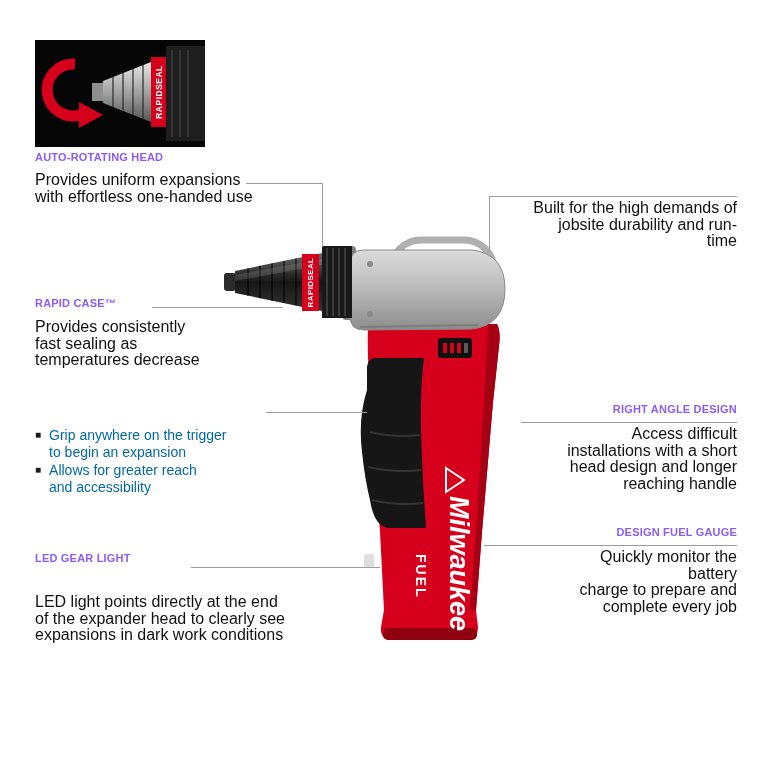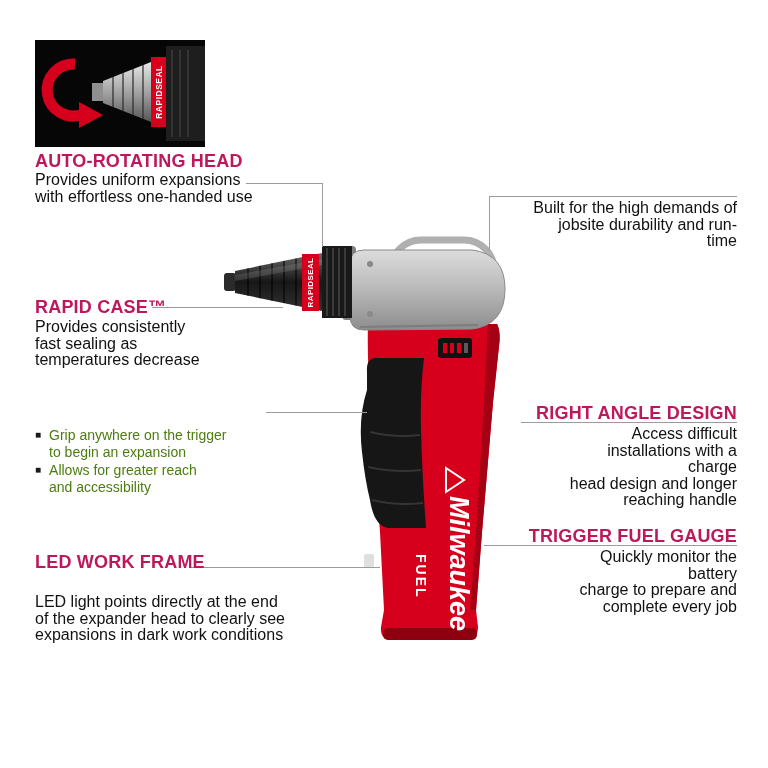--- a/index.html
+++ b/index.html
@@ -8,39 +8,39 @@
     width: 768px;
     height: 768px;
     background: #ffffff;
     overflow: hidden;
     font-family: "Liberation Sans", sans-serif;
     color: #0a0a0a;
   }
   .abs { position: absolute; }
   .callout-title {
     position: absolute;
-    font-size: 18px;
+    font-size: 11px;
     font-weight: bold;
     letter-spacing: 0.2px;
     white-space: pre-line;
-    color: #be185d;
+    color: #8b5cf6;
   }
   .callout-body {
     position: absolute;
     font-size: 16px;
     line-height: 16.5px;
     white-space: pre-line;
     color: #111;
   }
   .right { text-align: right; }
   .cline { position: absolute; background: #9b9b9b; }
   .bullets { position: absolute; }
   .bullet-row { display: flex; align-items: flex-start; margin-bottom: 2px; }
   .bmark { font-size: 10px; line-height: 16.5px; margin-right: 8px; color: #1a1a1a; }
-  .btext { font-size: 14px; line-height: 16.5px; white-space: pre-line; color: #4d7c0f; }
+  .btext { font-size: 14px; line-height: 16.5px; white-space: pre-line; color: #0369a1; }
   svg text { font-family: "Liberation Sans", sans-serif; }
 </style>
 </head>
 <body>
 
 <div class="canvas">
 
   <svg class="abs" style="left:35px; top:40px;" width="170" height="107" viewBox="0 0 170 107">
     <defs>
       <linearGradient id="insetConeGrad" x1="0" y1="0" x2="0" y2="1">
@@ -174,27 +174,27 @@
     </div>
     <div class="bullet-row">
       <span class="bmark">■</span>
       <span class="btext">Allows for greater reach
 and accessibility</span>
     </div>
   </div>
 
   <div class="callout-title right" style="left:487px; top:403px; width:250px;">RIGHT ANGLE DESIGN</div>
   <div class="callout-body right" style="left:561px; top:426px; width:176px;">Access difficult
-installations with a charge
+installations with a short
 head design and longer
 reaching handle</div>
 
-  <div class="callout-title right" style="left:487px; top:526px; width:250px;">TRIGGER FUEL GAUGE</div>
+  <div class="callout-title right" style="left:487px; top:526px; width:250px;">DESIGN FUEL GAUGE</div>
   <div class="callout-body right" style="left:547px; top:549px; width:190px;">Quickly monitor the battery
 charge to prepare and
 complete every job</div>
 
-  <div class="callout-title" style="left:35px; top:552px; width:200px;">LED WORK FRAME</div>
+  <div class="callout-title" style="left:35px; top:552px; width:200px;">LED GEAR LIGHT</div>
   <div class="callout-body" style="left:35px; top:574px; width:255px;margin-top:20px;">LED light points directly at the end
 of the expander head to clearly see
 expansions in dark work conditions</div>
 
 </div>
 
 </body></html>

